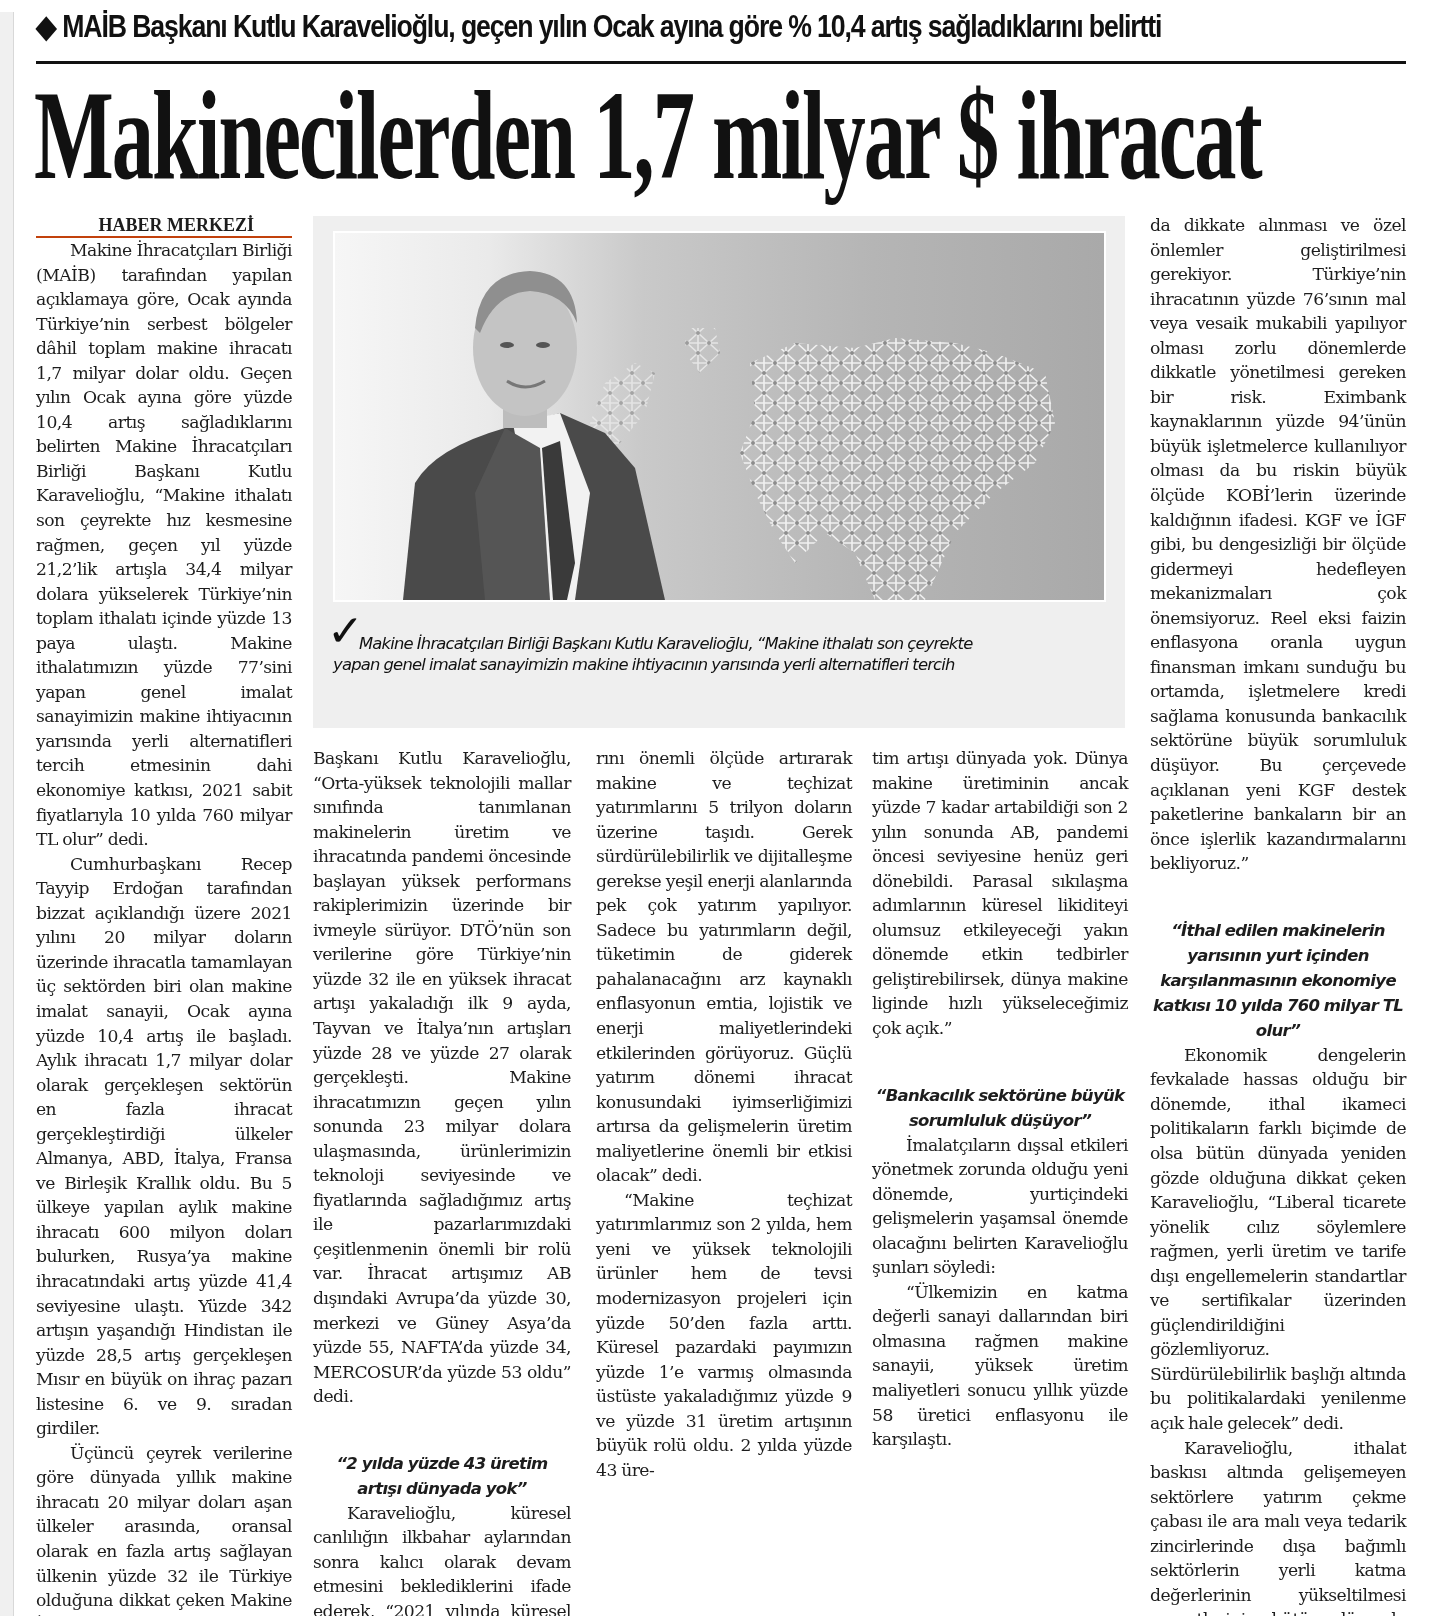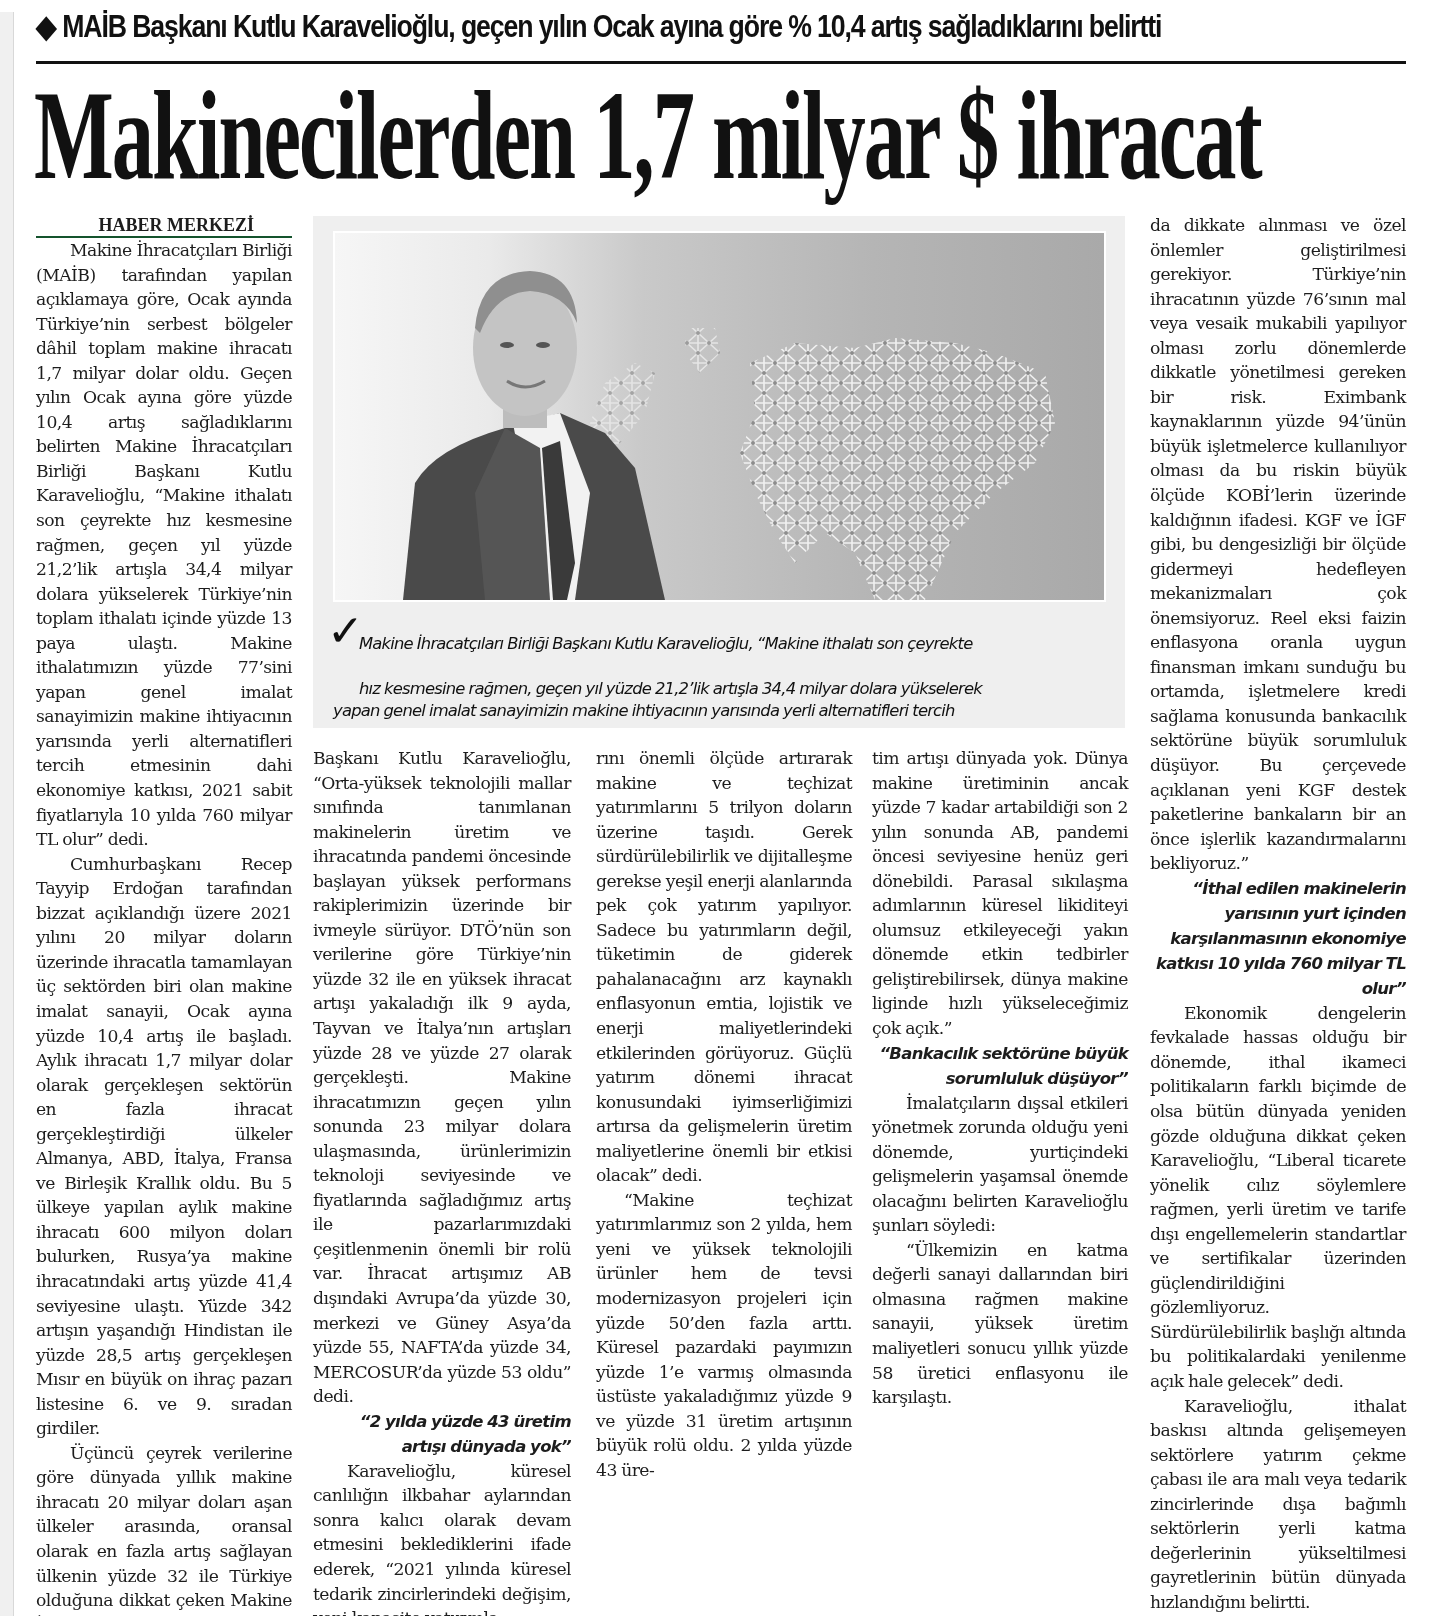--- a/index.html
+++ b/index.html
@@ -7,23 +7,23 @@
   .edge-strip { position: absolute; left: 0; top: 12px; width: 13px; height: 1604px; background: #f0f0f0; border-right: 1px solid #d8d8d8; }
   .kicker { position: absolute; left: 36px; top: 8px; width: 1380px; font-family: "Liberation Sans", sans-serif; font-weight: bold; font-size: 31px; letter-spacing: -1.3px; transform: scaleX(0.86); transform-origin: left top; white-space: nowrap; color: #111; }
   .kicker .diamond { display: inline-block; margin-right: 8px; }
   .rule-top { position: absolute; left: 36px; top: 61px; width: 1370px; height: 3px; background: #111; }
   .headline { position: absolute; left: 34px; top: 70px; font-family: "Liberation Serif", serif; font-weight: bold; font-size: 128px; line-height: 130px; letter-spacing: -3px; transform: scaleX(0.66); transform-origin: left top; white-space: nowrap; color: #111; }
 
   .col { position: absolute; font-family: "DejaVu Serif", serif; font-size: 17.2px; line-height: 24.55px; text-align: justify; color: #1d1d1d; letter-spacing: -0.55px; word-spacing: -0.5px; }
   .col p { margin: 0; }
   .col p.ind { text-indent: 34px; }
   .col p.ind2 { text-indent: 28px; }
-  .col .sub { font-family: "DejaVu Sans", sans-serif; font-style: italic; font-weight: bold; font-size: 16.5px; line-height: 25px; letter-spacing: -0.7px; text-align: right; }
+  .col .sub { font-family: "DejaVu Sans", sans-serif; font-style: italic; font-weight: bold; font-size: 16.5px; line-height: 25px; letter-spacing: -0.7px; text-align: center; margin-top: 42px; }
 
-  .byline { font-family: "Liberation Serif", serif; font-weight: bold; font-size: 18px; text-align: right; border-bottom: 2px solid #14532d; line-height: 22px; padding-right: 38px; letter-spacing: 0; word-spacing: 0; }
+  .byline { font-family: "Liberation Serif", serif; font-weight: bold; font-size: 18px; text-align: right; border-bottom: 2px solid #c2410c; line-height: 22px; padding-right: 38px; letter-spacing: 0; word-spacing: 0; }
 
   .c1 { left: 36px; top: 214px; width: 256px; }
   .c2 { left: 313px; top: 746px; width: 258px; }
   .c3 { left: 596px; top: 746px; width: 256px; }
   .c4 { left: 872px; top: 746px; width: 256px; }
   .c5 { left: 1150px; top: 213px; width: 256px; }
 
   .photo-box { position: absolute; left: 313px; top: 216px; width: 812px; height: 512px; background: #efefef; }
   .photo { position: absolute; left: 20px; top: 15px; width: 769px; height: 367px; background: linear-gradient(90deg, #f6f6f6 0%, #eaeaea 20%, #c9c9c9 40%, #b5b5b5 70%, #a9a9a9 100%); border: 2px solid #fff; overflow: hidden; }
   .photo svg { display: block; }
@@ -72,21 +72,20 @@
       <ellipse cx="190" cy="115" rx="52" ry="68" fill="#c4c4c4"></ellipse>
       <path d="M140 95 Q145 40 195 38 Q240 40 242 90 Q230 60 195 58 Q160 60 145 100 Z" fill="#8f8f8f"></path>
       <path d="M172 148 Q190 160 210 148" stroke="#777" stroke-width="3" fill="none"></path>
       <ellipse cx="172" cy="112" rx="7" ry="3" fill="#555"></ellipse>
         <ellipse cx="208" cy="112" rx="7" ry="3" fill="#555"></ellipse>
     </svg>
   </div>
   <div class="caption">
     <span class="check">✓</span>
     <span class="cap-line first">Makine İhracatçıları Birliği Başkanı Kutlu Karavelioğlu, “Makine ithalatı son çeyrekte</span>
-    <span class="cap-line second">hız kesmesine rağmen, geçen yıl yüzde 21,2’lik artışla 34,4 milyar dolara yükselerek</span>
     <span class="cap-line">yapan genel imalat sanayimizin makine ihtiyacının yarısında yerli alternatifleri tercih</span>
   </div>
 </div>
 
 <div class="col c2">
   <p>Başkanı Kutlu Karavelioğlu, “Orta-yüksek teknolojili mallar sınıfında tanımlanan makinelerin üretim ve ihracatında pandemi öncesinde başlayan yüksek performans rakiplerimizin üzerinde bir ivmeyle sürüyor. DTÖ’nün son verilerine göre Türkiye’nin yüzde 32 ile en yüksek ihracat artışı yakaladığı ilk 9 ayda, Tayvan ve İtalya’nın artışları yüzde 28 ve yüzde 27 olarak gerçekleşti. Makine ihracatımızın geçen yılın sonunda 23 milyar dolara ulaşmasında, ürünlerimizin teknoloji seviyesinde ve fiyatlarında sağladığımız artış ile pazarlarımızdaki çeşitlenmenin önemli bir rolü var. İhracat artışımız AB dışındaki Avrupa’da yüzde 30, merkezi ve Güney Asya’da yüzde 55, NAFTA’da yüzde 34, MERCOSUR’da yüzde 53 oldu” dedi.</p>
   <p class="sub">“2 yılda yüzde 43 üretim artışı dünyada yok”</p>
   <p class="ind">Karavelioğlu, küresel canlılığın ilkbahar aylarından sonra kalıcı olarak devam etmesini beklediklerini ifade ederek, “2021 yılında küresel tedarik zincirlerindeki değişim, yeni kapasite yatırımla-</p>
 </div>
 

